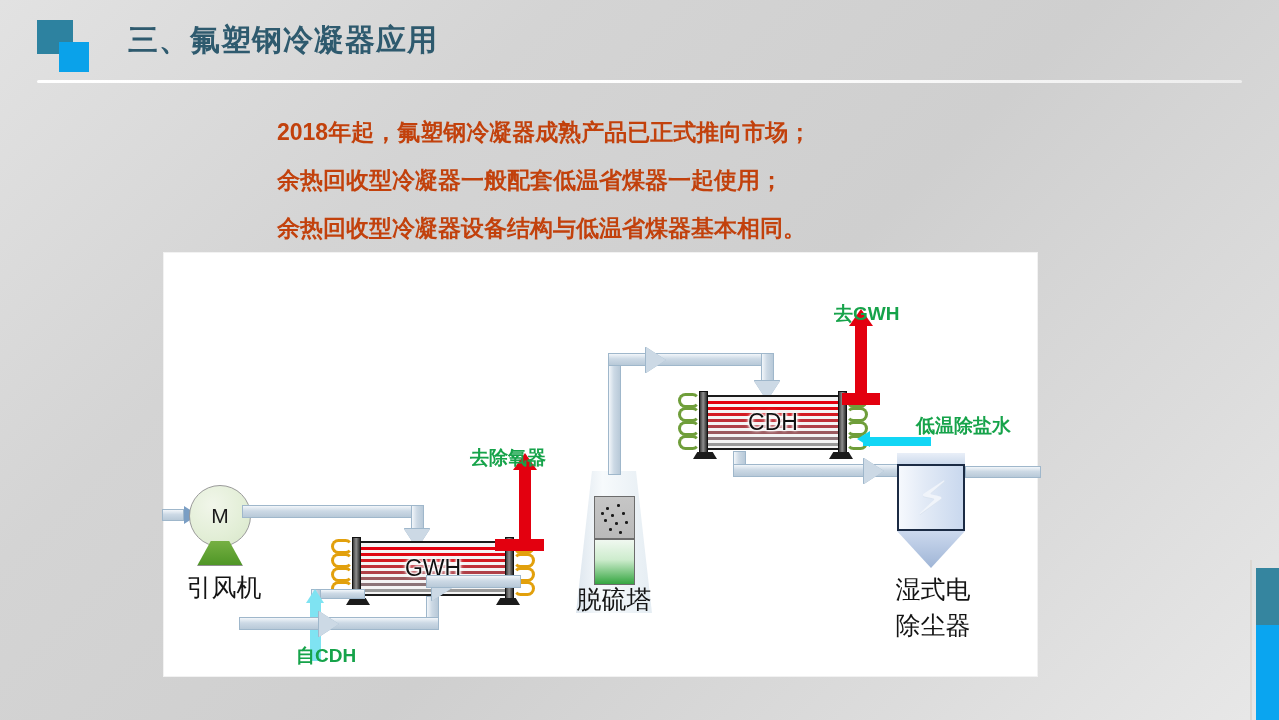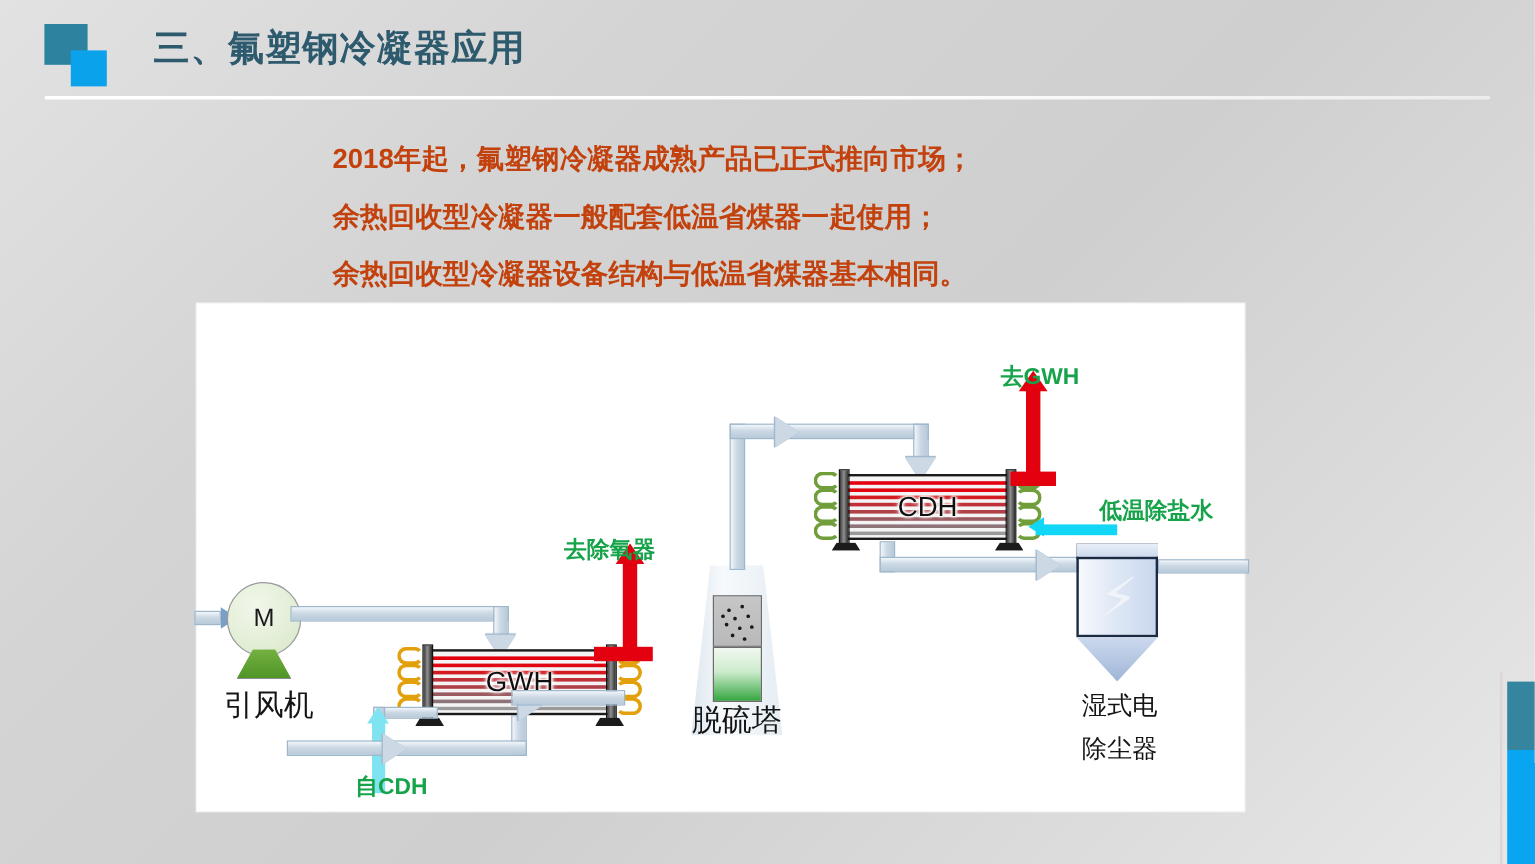--- a/index.html
+++ b/index.html
@@ -196,21 +196,21 @@
     clip-path: polygon(0% 0%, 100% 0%, 50% 100%);
     border: 0;
   }
   #esp-bolt {
     position: absolute; left: 752px; top: 222px;
     font-size: 46px; color: #f0f4fa; line-height: 1;
     text-shadow: 0 1px 0 #dbe4f0;
   }
   #esp-label {
     position: absolute; left: 705px; top: 318px; width: 128px;
-    text-align: center; font-size: 21px; color: #141414; line-height: 36px;
+    text-align: center; font-size: 25px; color: #141414; line-height: 36px;
   }
 
   
   #edge-teal   { position: absolute; left: 1256px; top: 568px; width: 23px; height: 57px; background: #35859f; }
   #edge-blue   { position: absolute; left: 1256px; top: 625px; width: 23px; height: 95px; background: #0aa5f0; }
   #edge-seam   { position: absolute; left: 1250px; top: 560px; width: 2px; height: 160px; background: #dcd7d2; }
 </style>
 </head>
 <body>
 

